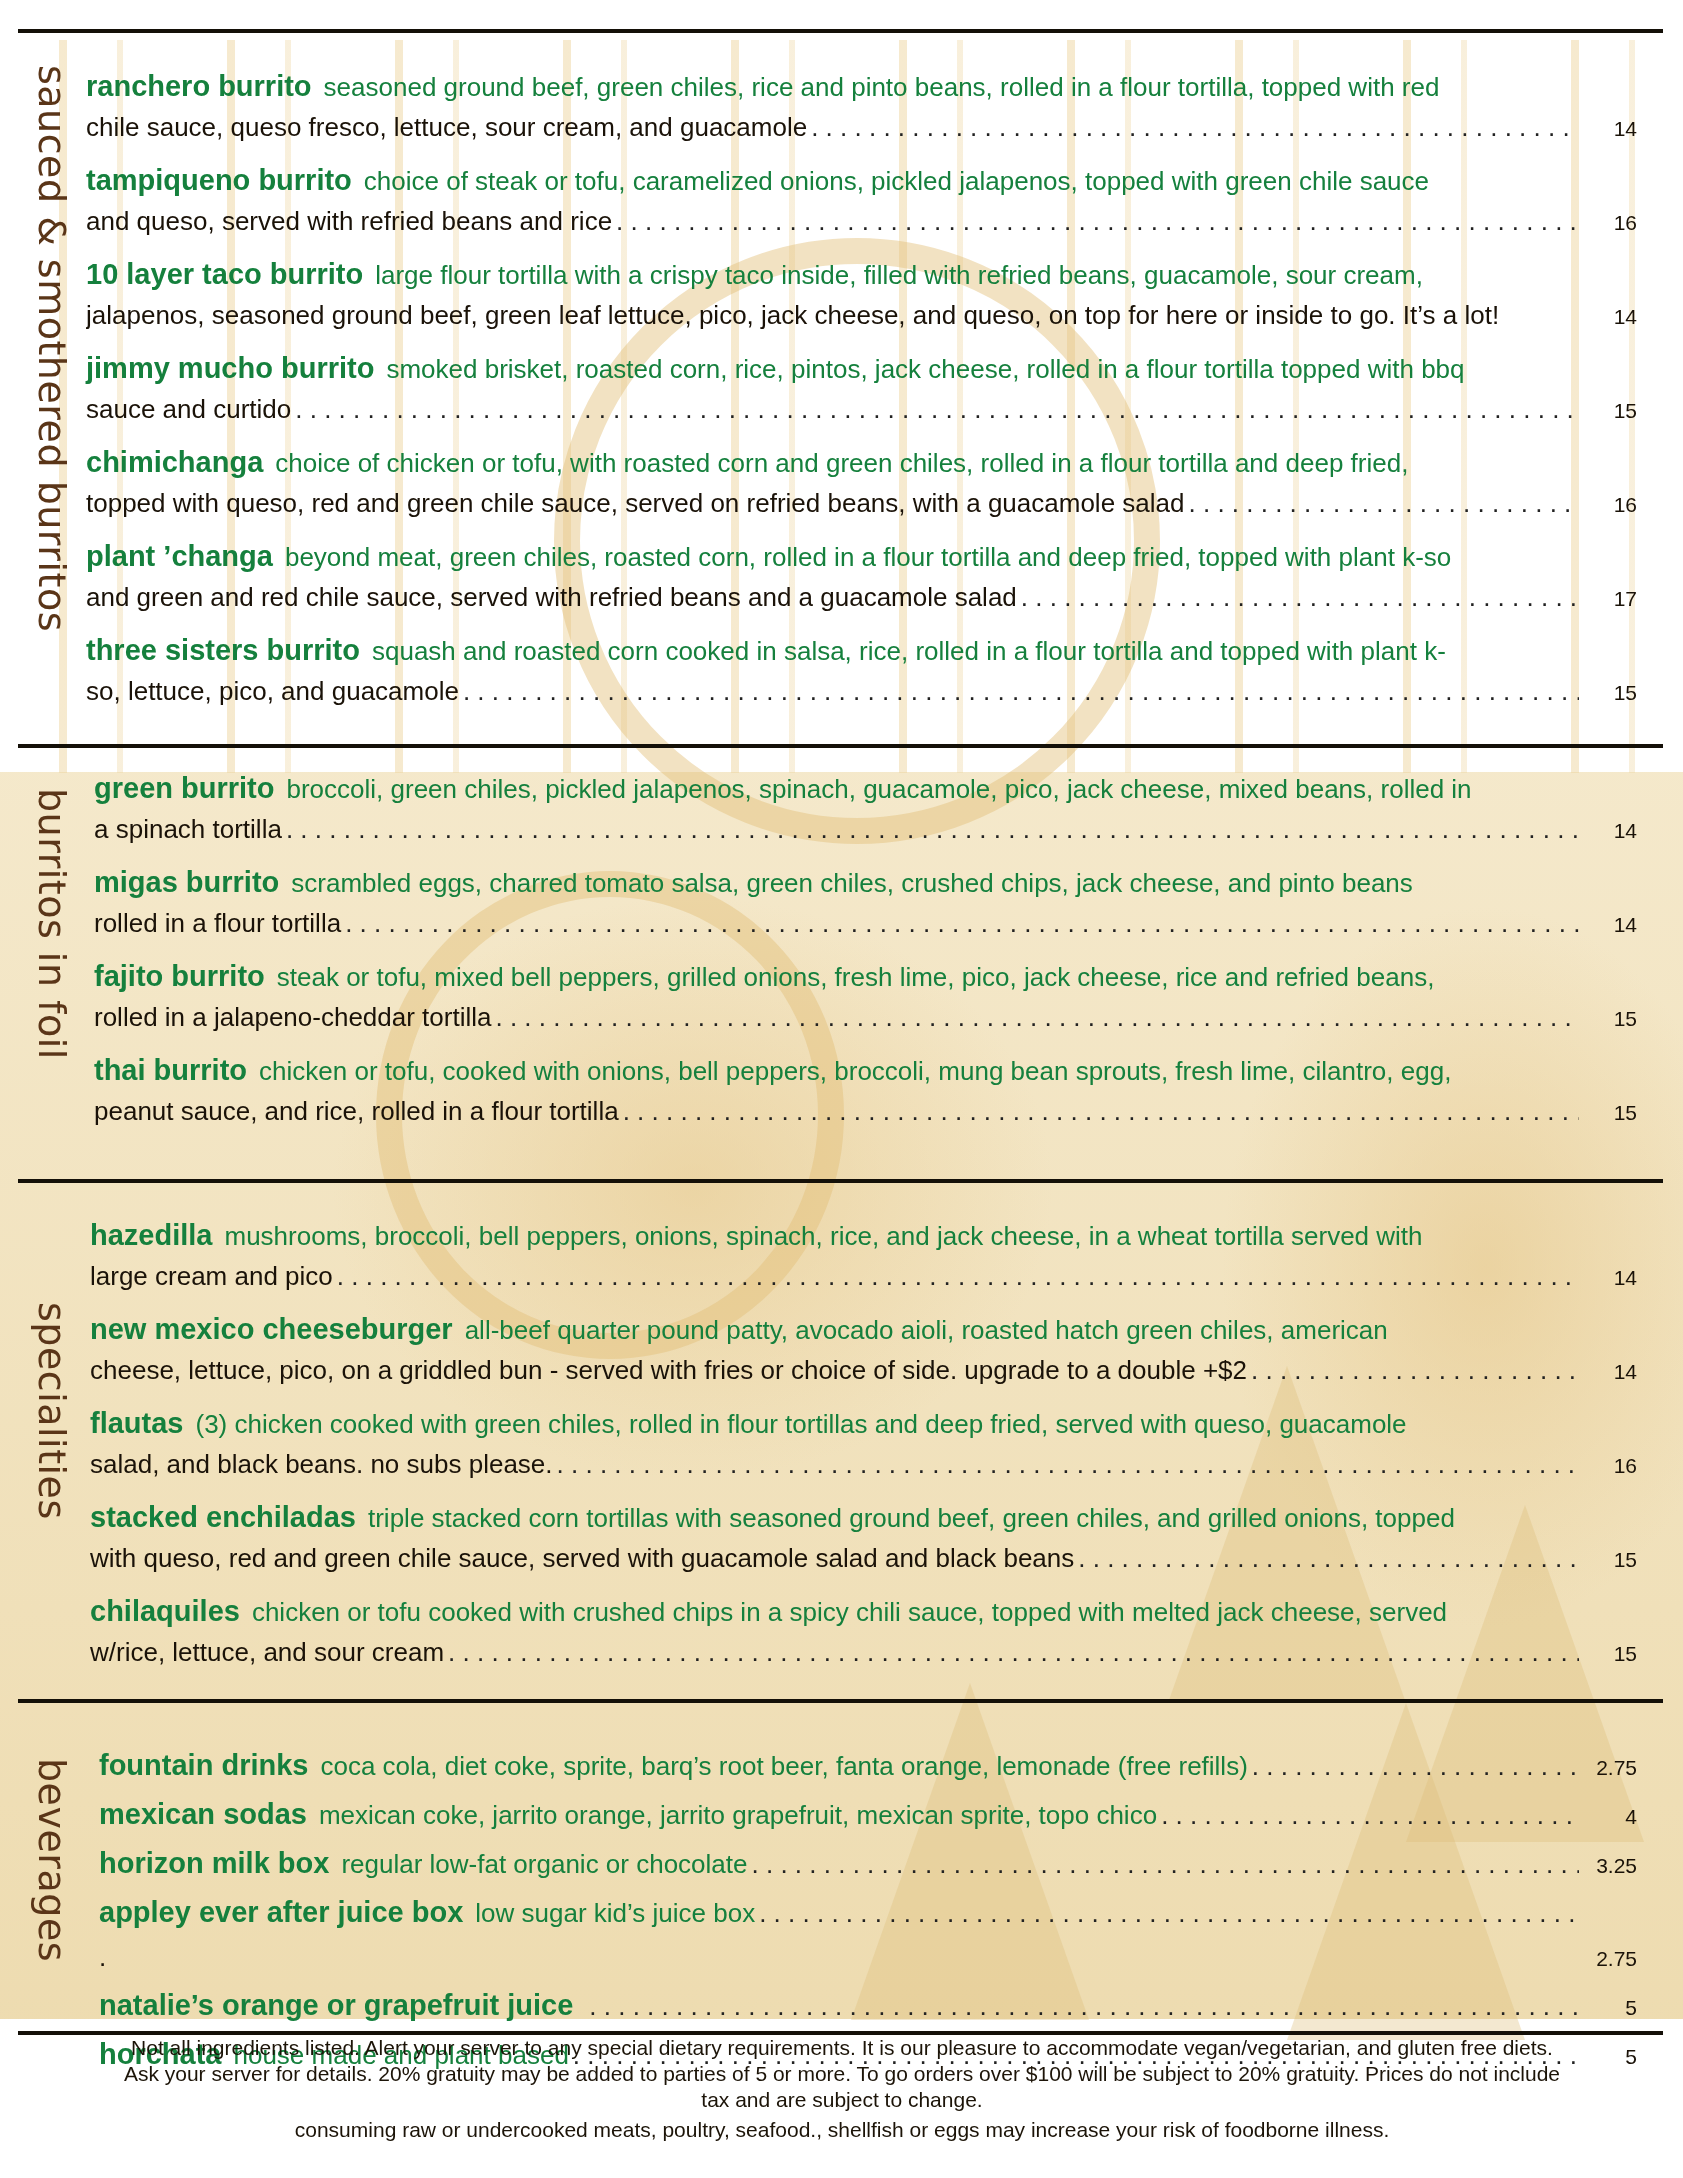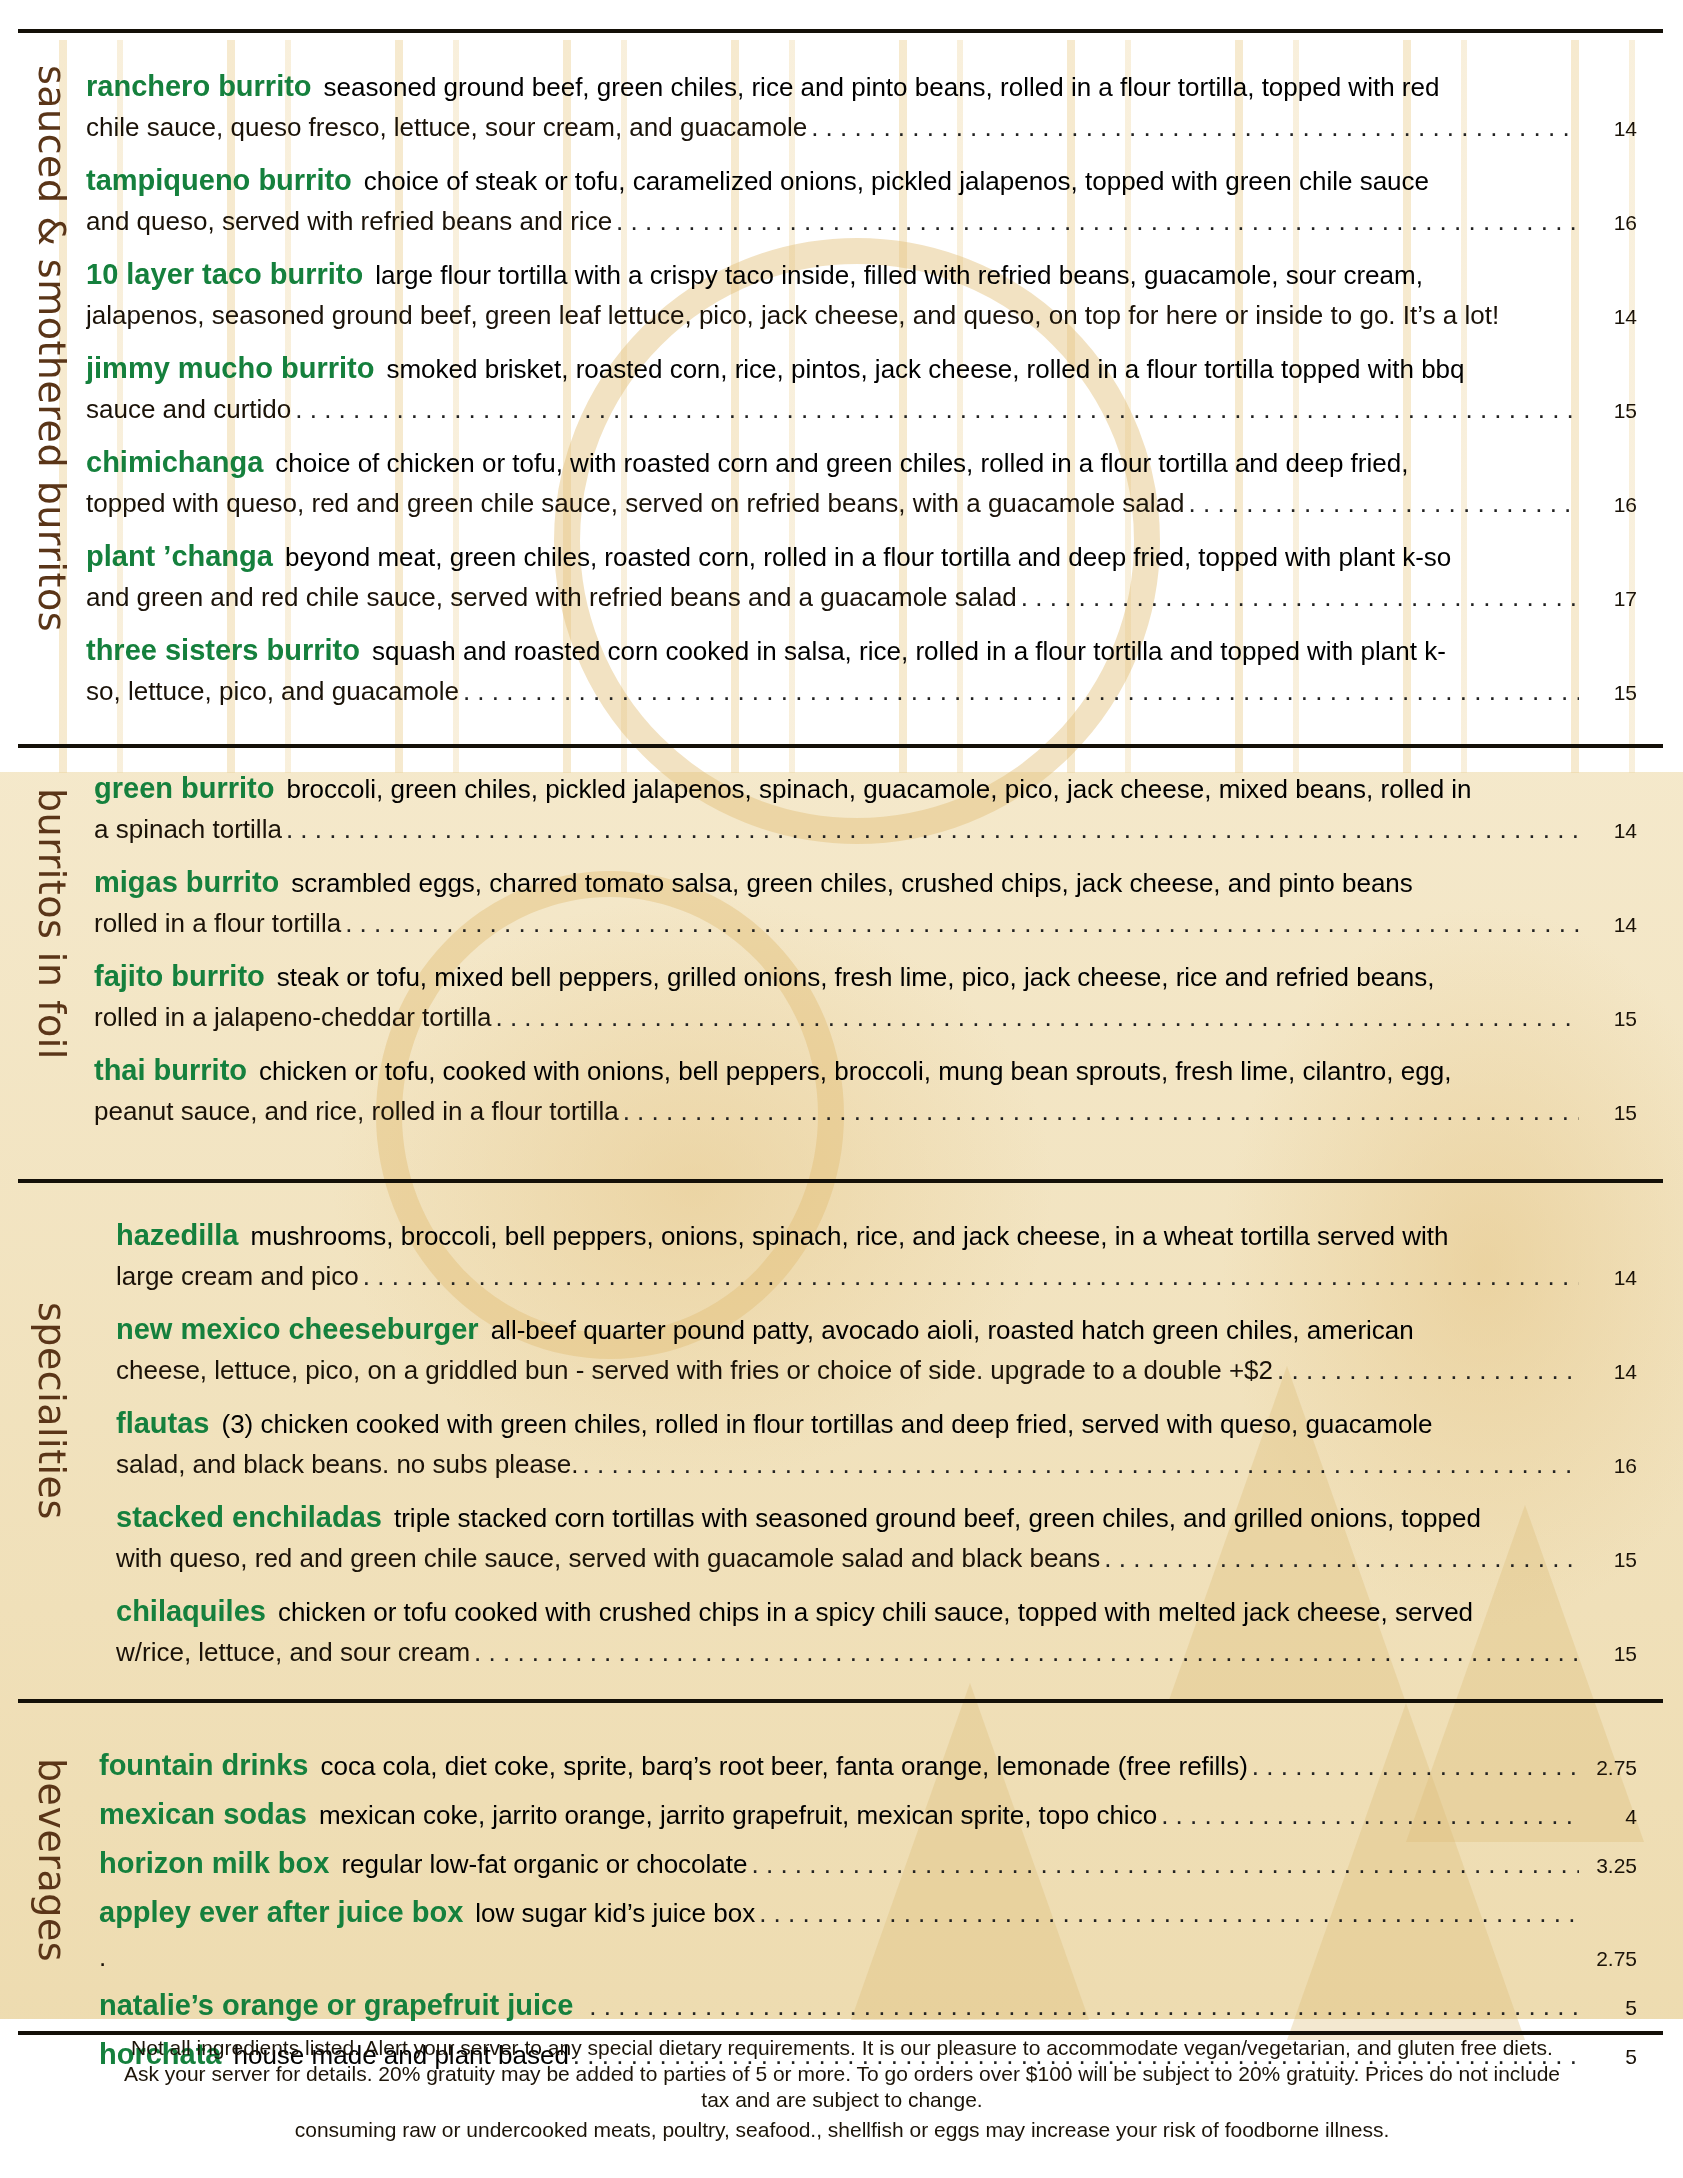--- a/index.html
+++ b/index.html
@@ -50,21 +50,21 @@
     color: #5a3518;
     white-space: nowrap;
     line-height: 48px;
   }
   .items { position: absolute; right: 46px; }
   .item { position: relative; font-size: 26px; line-height: 40px; margin-bottom: 11px; }
   .item .name {
     font-weight: bold; font-size: 29px; color: #15803d;
     margin-right: 12px;
   }
-  .item .desc { color: #000000; }
+  .item .desc { color: #15803d; }
   .item .line2 { display: flex; align-items: baseline; }
   .item .line2 .txt { white-space: nowrap; color: #1a1208; }
   .item .dots {
     flex: 1; overflow: hidden; white-space: nowrap; margin: 0 8px 0 4px;
     letter-spacing: 4px; color: #222;
   }
   .item .dots::before {
     content: ". . . . . . . . . . . . . . . . . . . . . . . . . . . . . . . . . . . . . . . . . . . . . . . . . . . . . . . . . . . . . . . . . . . . . . . . . . . . . . . . . . . . . . . . . . . . . . . . . . . . . . . . . . . . . . .";
     letter-spacing: 0;
   }
@@ -195,21 +195,21 @@
           <span class="txt">peanut sauce, and rice, rolled in a flour tortilla</span>
           <span class="dots"></span>
           <span class="price">15</span>
         </div>
     </div>
   </div>
 </div>
 
 <div class="section" style="top:1183px; height:516px;">
   <div class="section-label" style="top:119px;">specialities</div>
-  <div class="items" style="left:116px; top:32px;">
+  <div class="items" style="left:90px; top:32px;">
     <div class="item">
       <div><span class="name">hazedilla</span><span class="desc">mushrooms, broccoli, bell peppers, onions, spinach, rice, and jack cheese, in a wheat tortilla served with</span></div>
       <div class="line2">
           <span class="txt">large cream and pico</span>
           <span class="dots"></span>
           <span class="price">14</span>
         </div>
     </div>
     <div class="item">
       <div><span class="name">new mexico cheeseburger</span><span class="desc">all-beef quarter pound patty, avocado aioli, roasted hatch green chiles, american</span></div>

